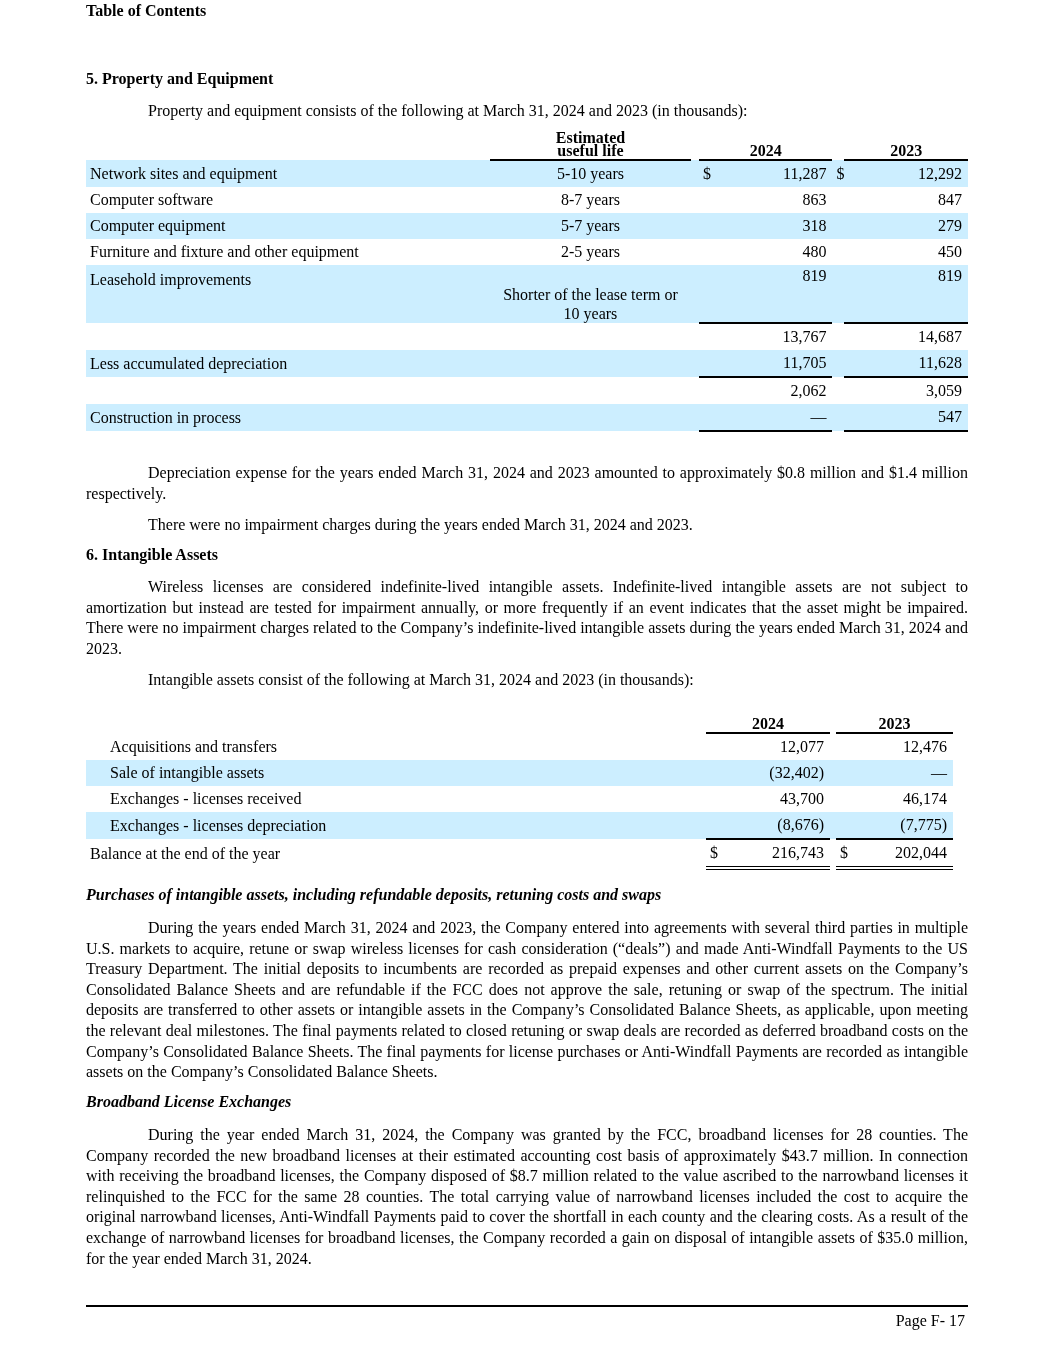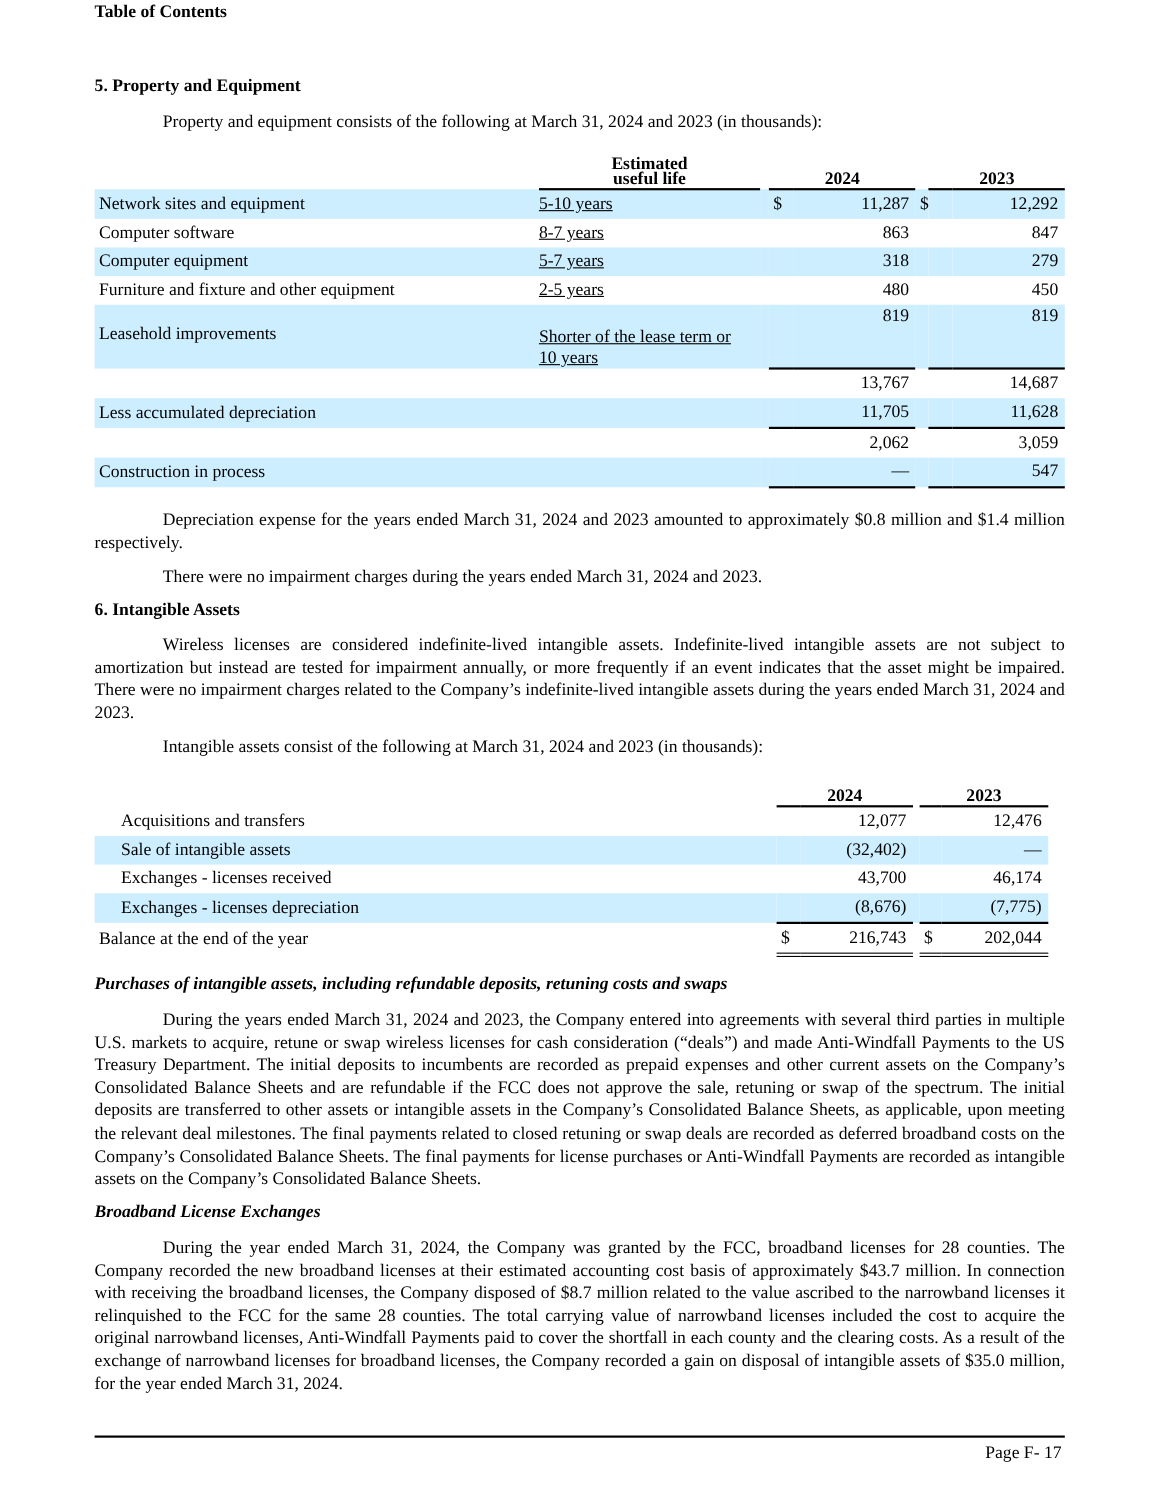--- a/index.html
+++ b/index.html
@@ -17,37 +17,37 @@
 
   
   .tbl { position: absolute; left: 0; border-collapse: collapse; }
   .tbl td { padding: 0; font-size: 16px; height: 26px; vertical-align: middle; }
   .row-shade td.sh { background: #cceeff; }
   .th-small { font-size: 12px; font-weight: bold; text-align: center; line-height: 13px; vertical-align: bottom !important; padding-bottom: 2px !important; }
   .bt { border-bottom: 2.5px solid #000; }
   .dbl { border-bottom: 4px double #000; }
   .num { text-align: right; padding-right: 6px !important; }
   .dol { text-align: left; padding-left: 4px !important; }
-  .ctr { text-align: left; text-decoration: underline; }
+  .ctr { text-align: center; }
   .lbl { padding-left: 4px !important; }
   .lbl2 { padding-left: 24px !important; }
 
   .footer-rule { position: absolute; left: 86px; top: 1305px; width: 882px; height: 2px; background: #000; }
   .pagenum { position: absolute; right: 90px; top: 1312px; font-size: 16px; }
 </style>
 </head>
 <body>
 
 <div class="page">
   <div class="toc">Table of Contents</div>
 
   <div class="h" style="top:70px">5. Property and Equipment</div>
   <div class="p" style="top:101px"><span class="indent"></span><span>Property and equipment consists of the following at March 31, 2024 and 2023 (in thousands):</span></div>
 
-  <table class="tbl" style="top:138px; width:882px;">
+  <table class="tbl" style="top:126px; width:882px;">
     <colgroup>
       <col style="width:406px">
         <col style="width:202px">
         <col style="width:8px">
       <col style="width:22px">
         <col style="width:112px">
         <col style="width:8px">
       <col style="width:22px">
         <col style="width:102px">
     </colgroup>
@@ -94,21 +94,21 @@
       <td class="lbl">Furniture and fixture and other equipment</td>
       <td class="ctr">2-5 years</td>
       <td></td>
           <td></td>
       <td class="num">480</td>
       <td></td>
           <td></td>
       <td class="num">450</td>
     </tr>
     <tr class="row-shade" style="height:44px">
-      <td class="sh lbl" style="vertical-align:top; padding-top:18px">Leasehold improvements</td>
+      <td class="sh lbl" style="vertical-align:top; padding-top:6px">Leasehold improvements</td>
       <td class="sh ctr" style="line-height:19px; vertical-align:top; padding-top:20px"><span>Shorter of the lease term or</span><br><span>10 years</span></td>
       <td class="sh"></td>
           <td class="sh bt"></td>
       <td class="sh num bt" style="vertical-align:top; padding-top:2px">819</td>
       <td class="sh"></td>
           <td class="sh bt"></td>
       <td class="sh num bt" style="vertical-align:top; padding-top:2px">819</td>
     </tr>
     <tr>
       <td></td>

